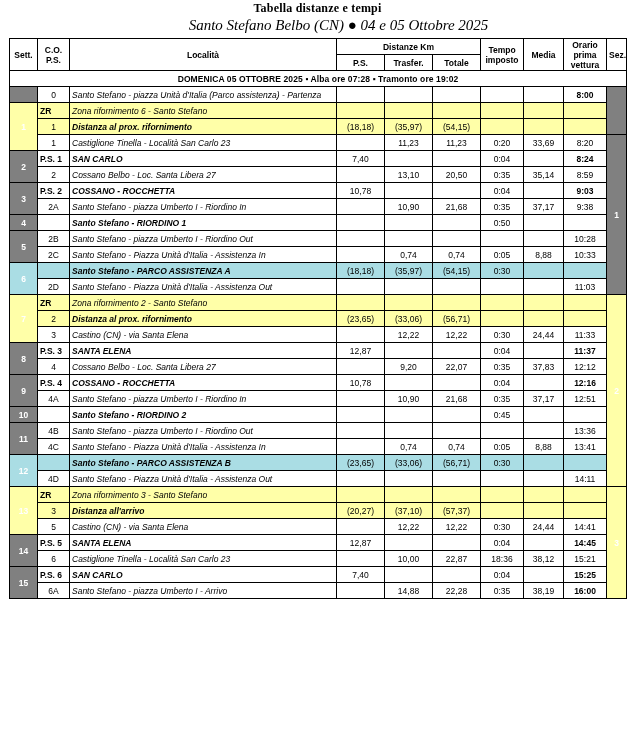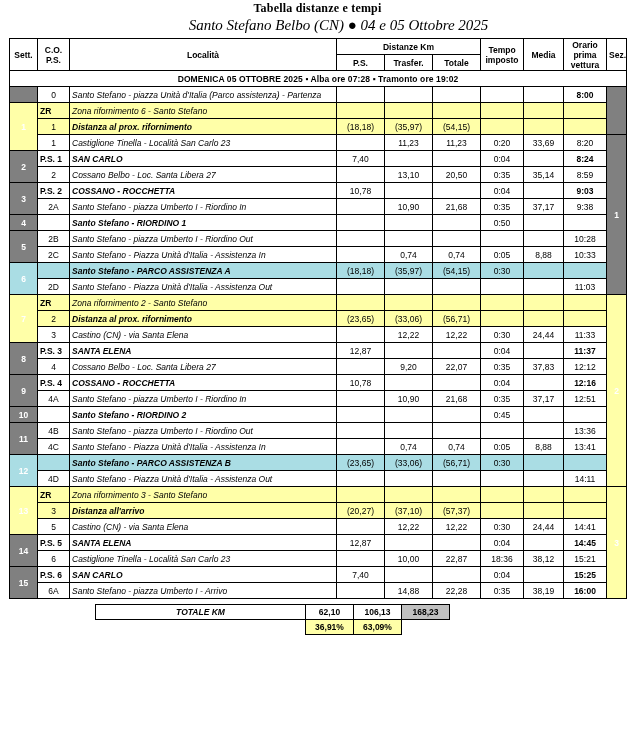--- a/index.html
+++ b/index.html
@@ -529,30 +529,14 @@
           <td class="num"></td>
           <td class="num">14,88</td>
           <td class="num">22,28</td>
           <td class="num">0:35</td>
           <td class="num">38,19</td>
           <td class="ora">16:00</td>
         </tr>
       </tbody>
   </table>
 
-  <table class="totals">
-    <tbody>
-        <tr>
-      <td class="tot-label">TOTALE KM</td>
-      <td class="tot-v">62,10</td>
-      <td class="tot-v">106,13</td>
-      <td class="tot-grey">168,23</td>
-    </tr>
-    <tr class="pct-row">
-      <td class="pct-blank"></td>
-      <td>36,91%</td>
-      <td>63,09%</td>
-      <td class="pct-blank"></td>
-    </tr>
-  </tbody>
-    </table>
 
 </div>
 
 </body></html>

